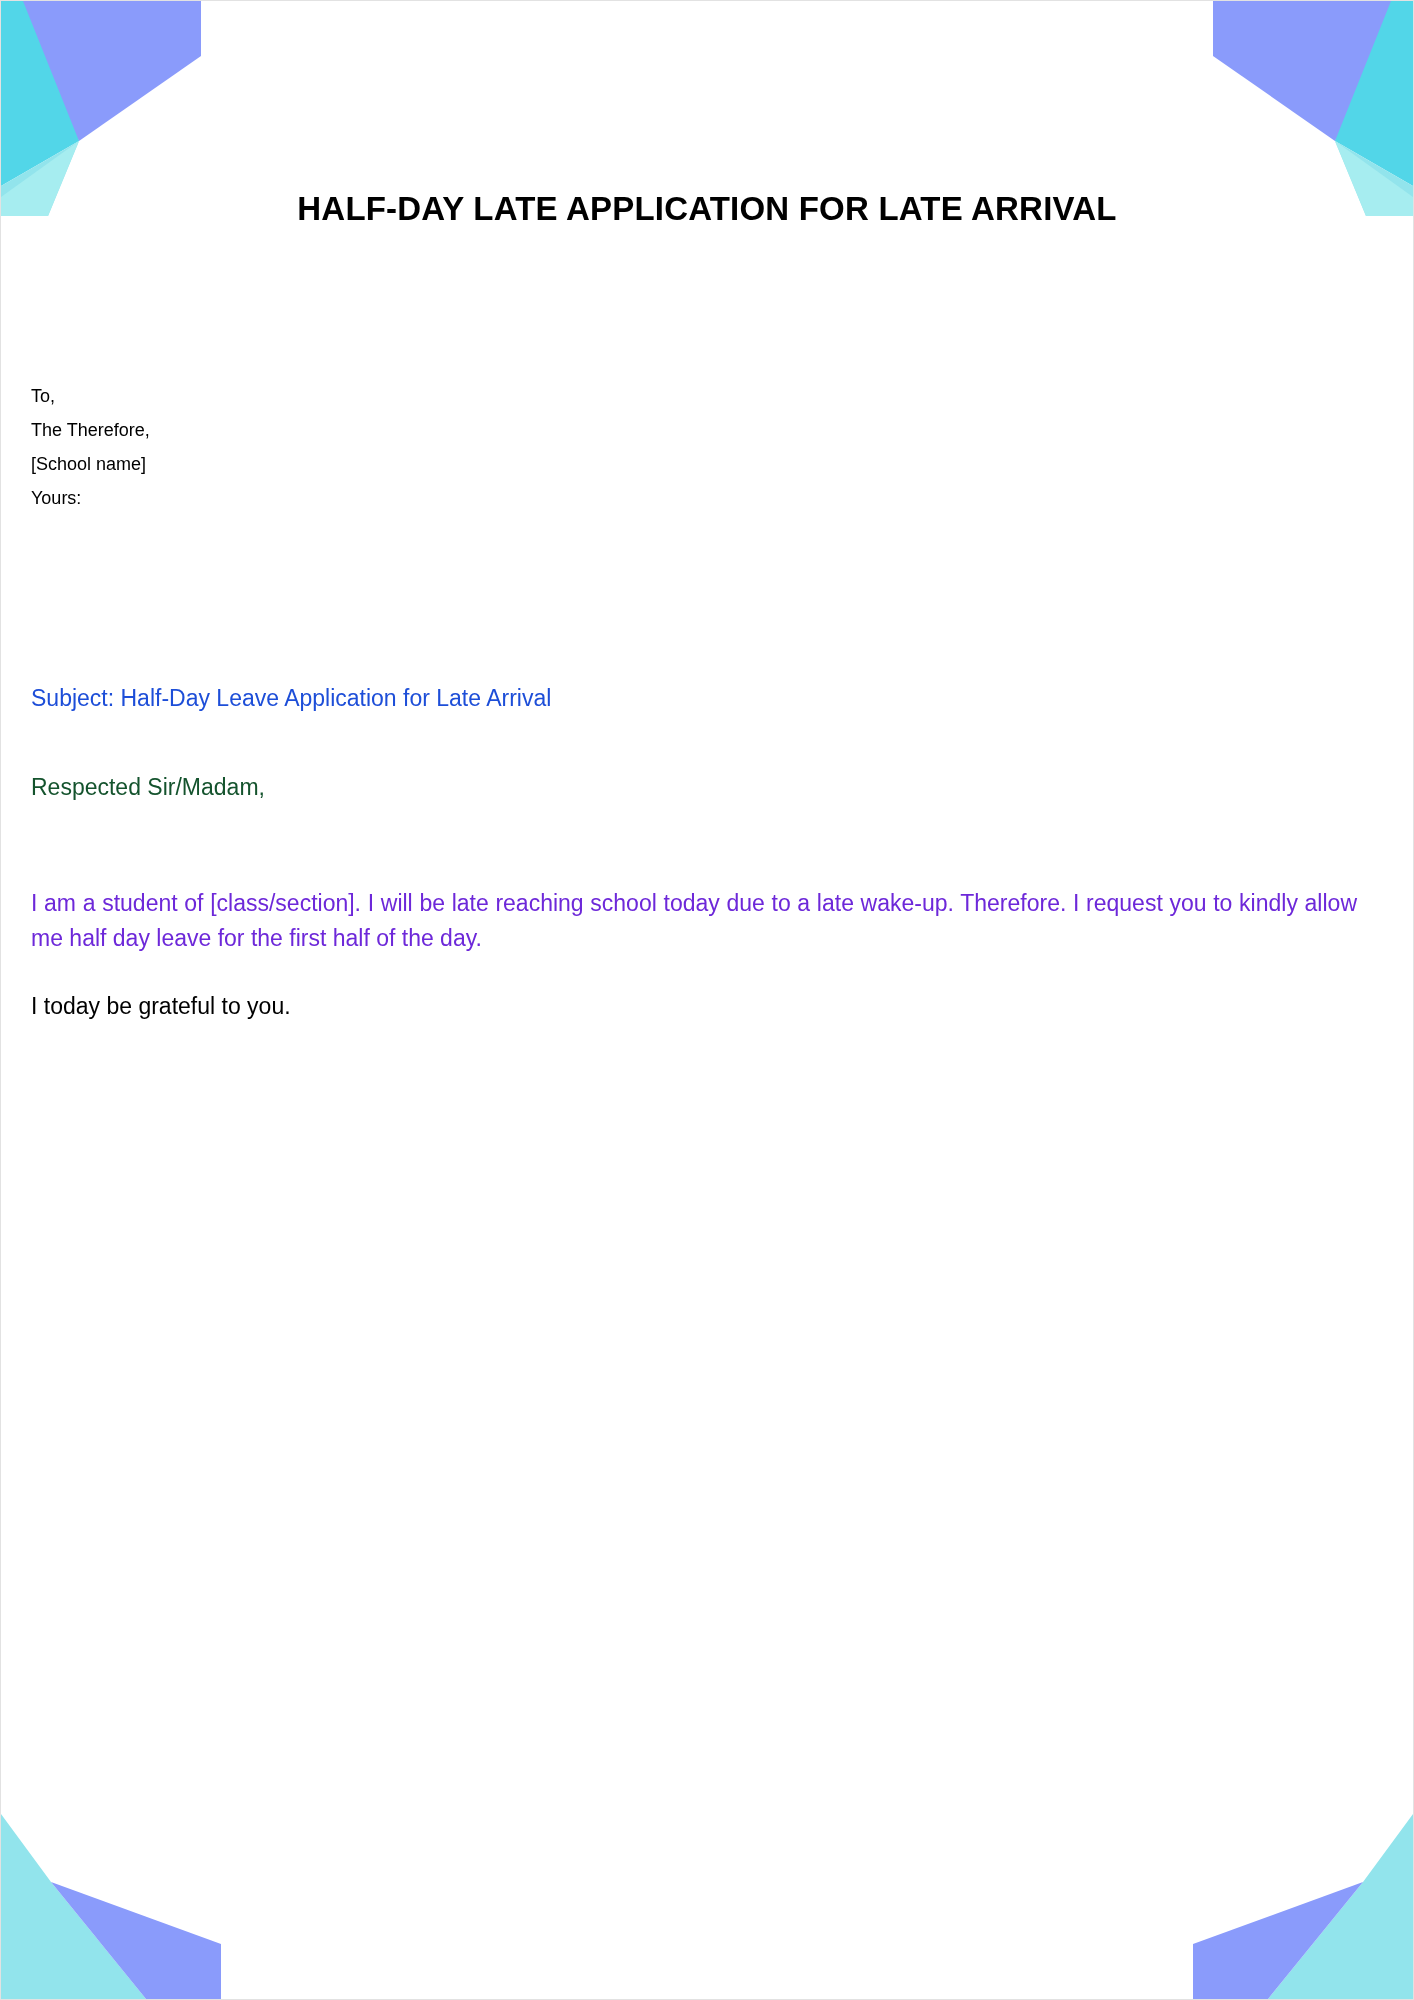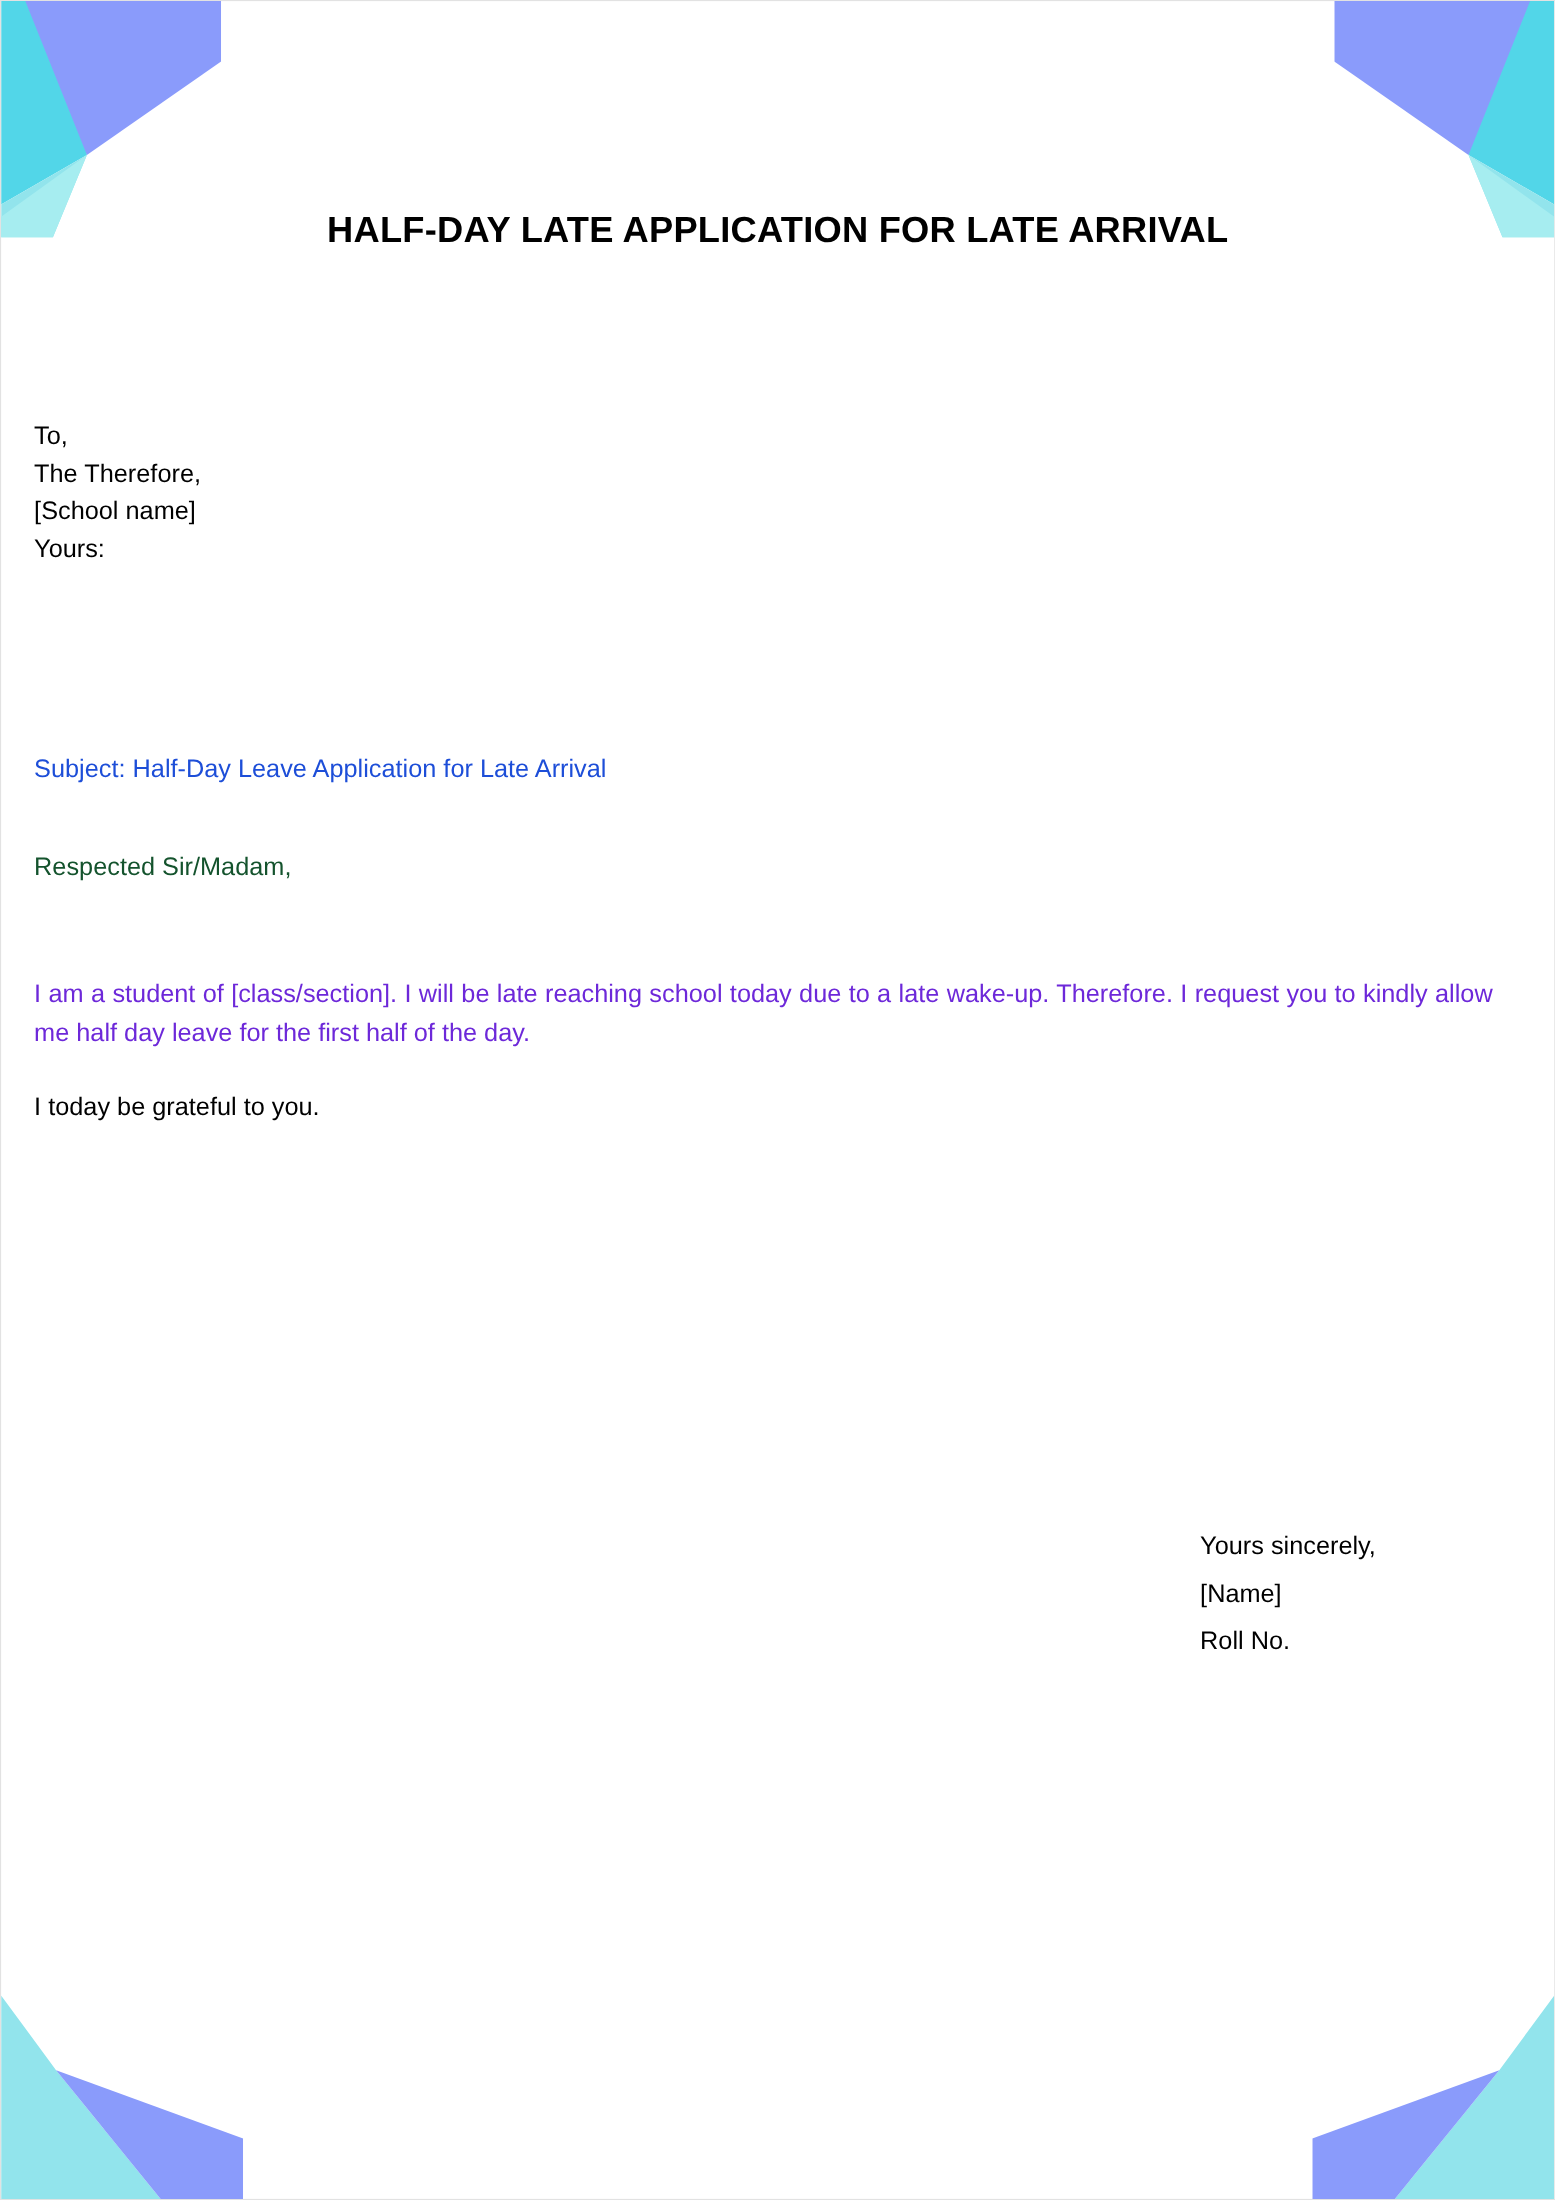--- a/index.html
+++ b/index.html
@@ -39,21 +39,21 @@
     font-weight: bold;
     letter-spacing: 0.2px;
     color: #000000;
     font-family: "Liberation Sans", sans-serif;
   }
 
   .addr-block {
     position: absolute;
     top: 378px;
     left: 30px;
-    font-size: 23px;
+    font-size: 18px;
     line-height: 34px;
     color: #000000;
   }
   .addr-block div { white-space: pre; }
 
   .subject-line {
     position: absolute;
     top: 682px;
     left: 30px;
     font-size: 23px;
@@ -148,19 +148,14 @@
   </div>
 
   <div class="subject-line">Subject: Half-Day Leave Application for Late Arrival</div>
 
   <div class="salutation">Respected Sir/Madam,</div>
 
   <p class="body-para">I am a student of [class/section]. I will be late reaching school today due to a late wake-up. Therefore. I request you to kindly allow me half day leave for the first half of the day.</p>
 
   <div class="closing-line">I today be grateful to you.</div>
 
-  <div class="signature-block">
-    <div>Yours sincerely,</div>
-    <div>[Name]</div>
-    <div>Roll No.</div>
-  </div>
 
 </div>
 
 </body></html>

